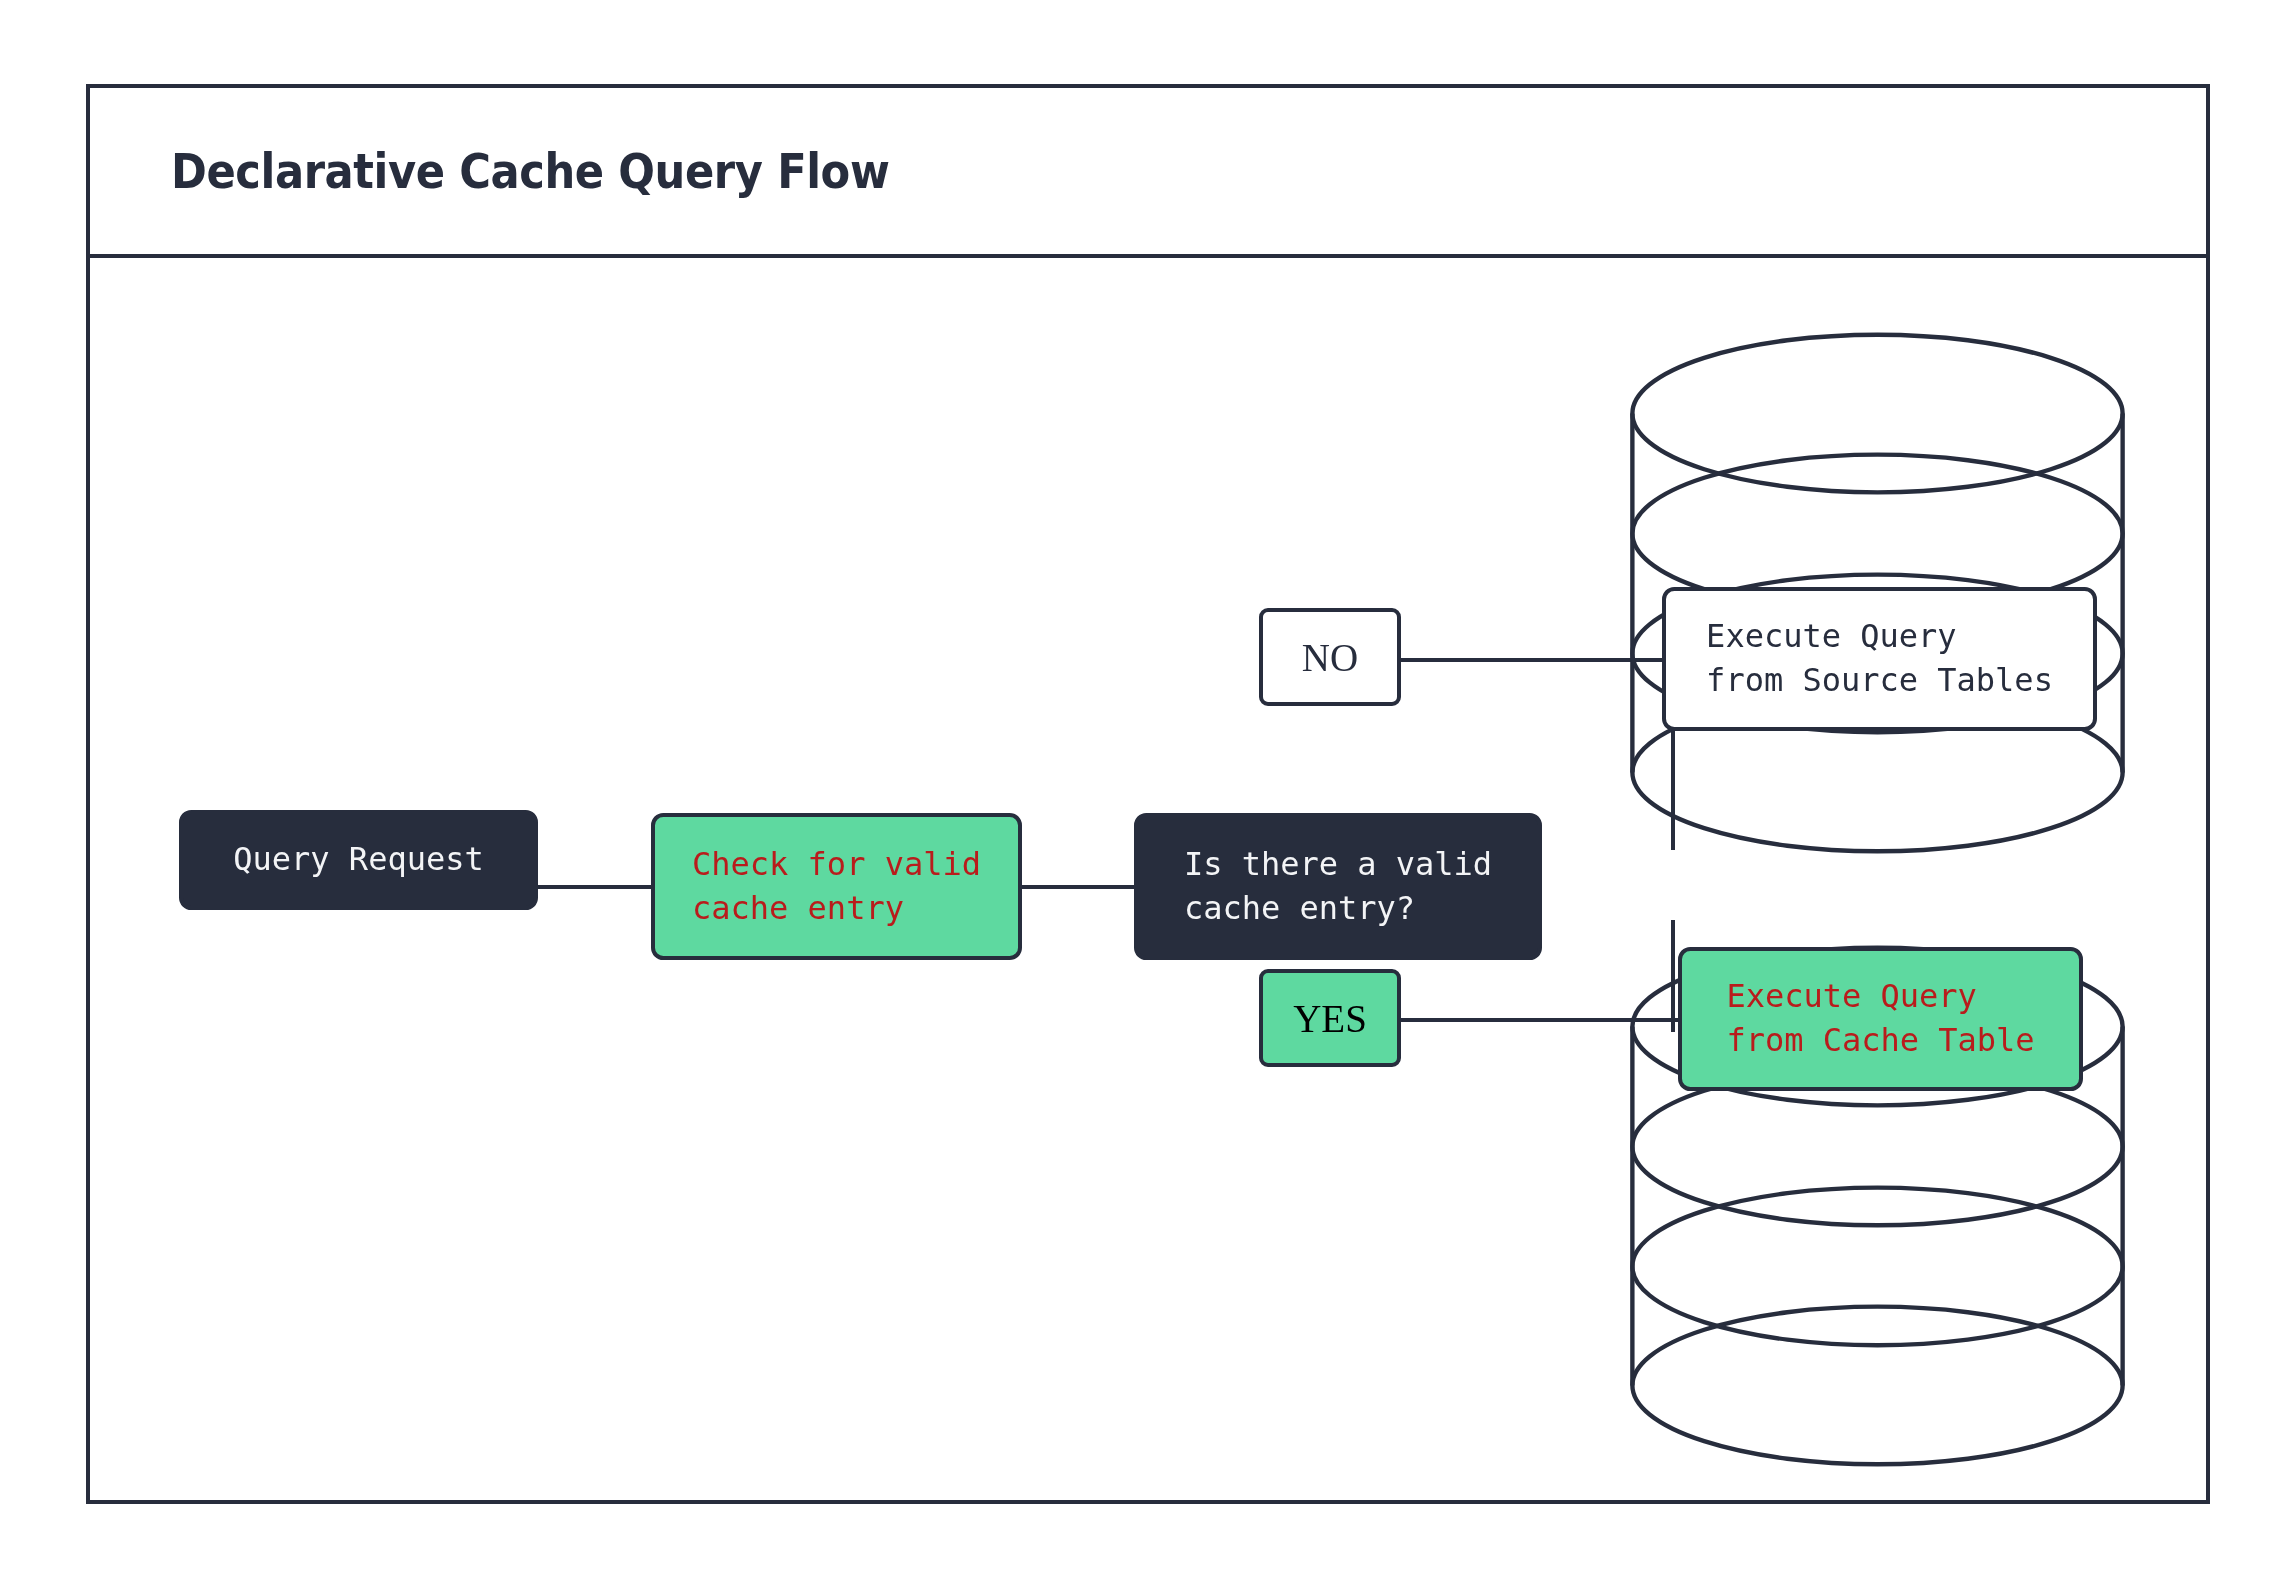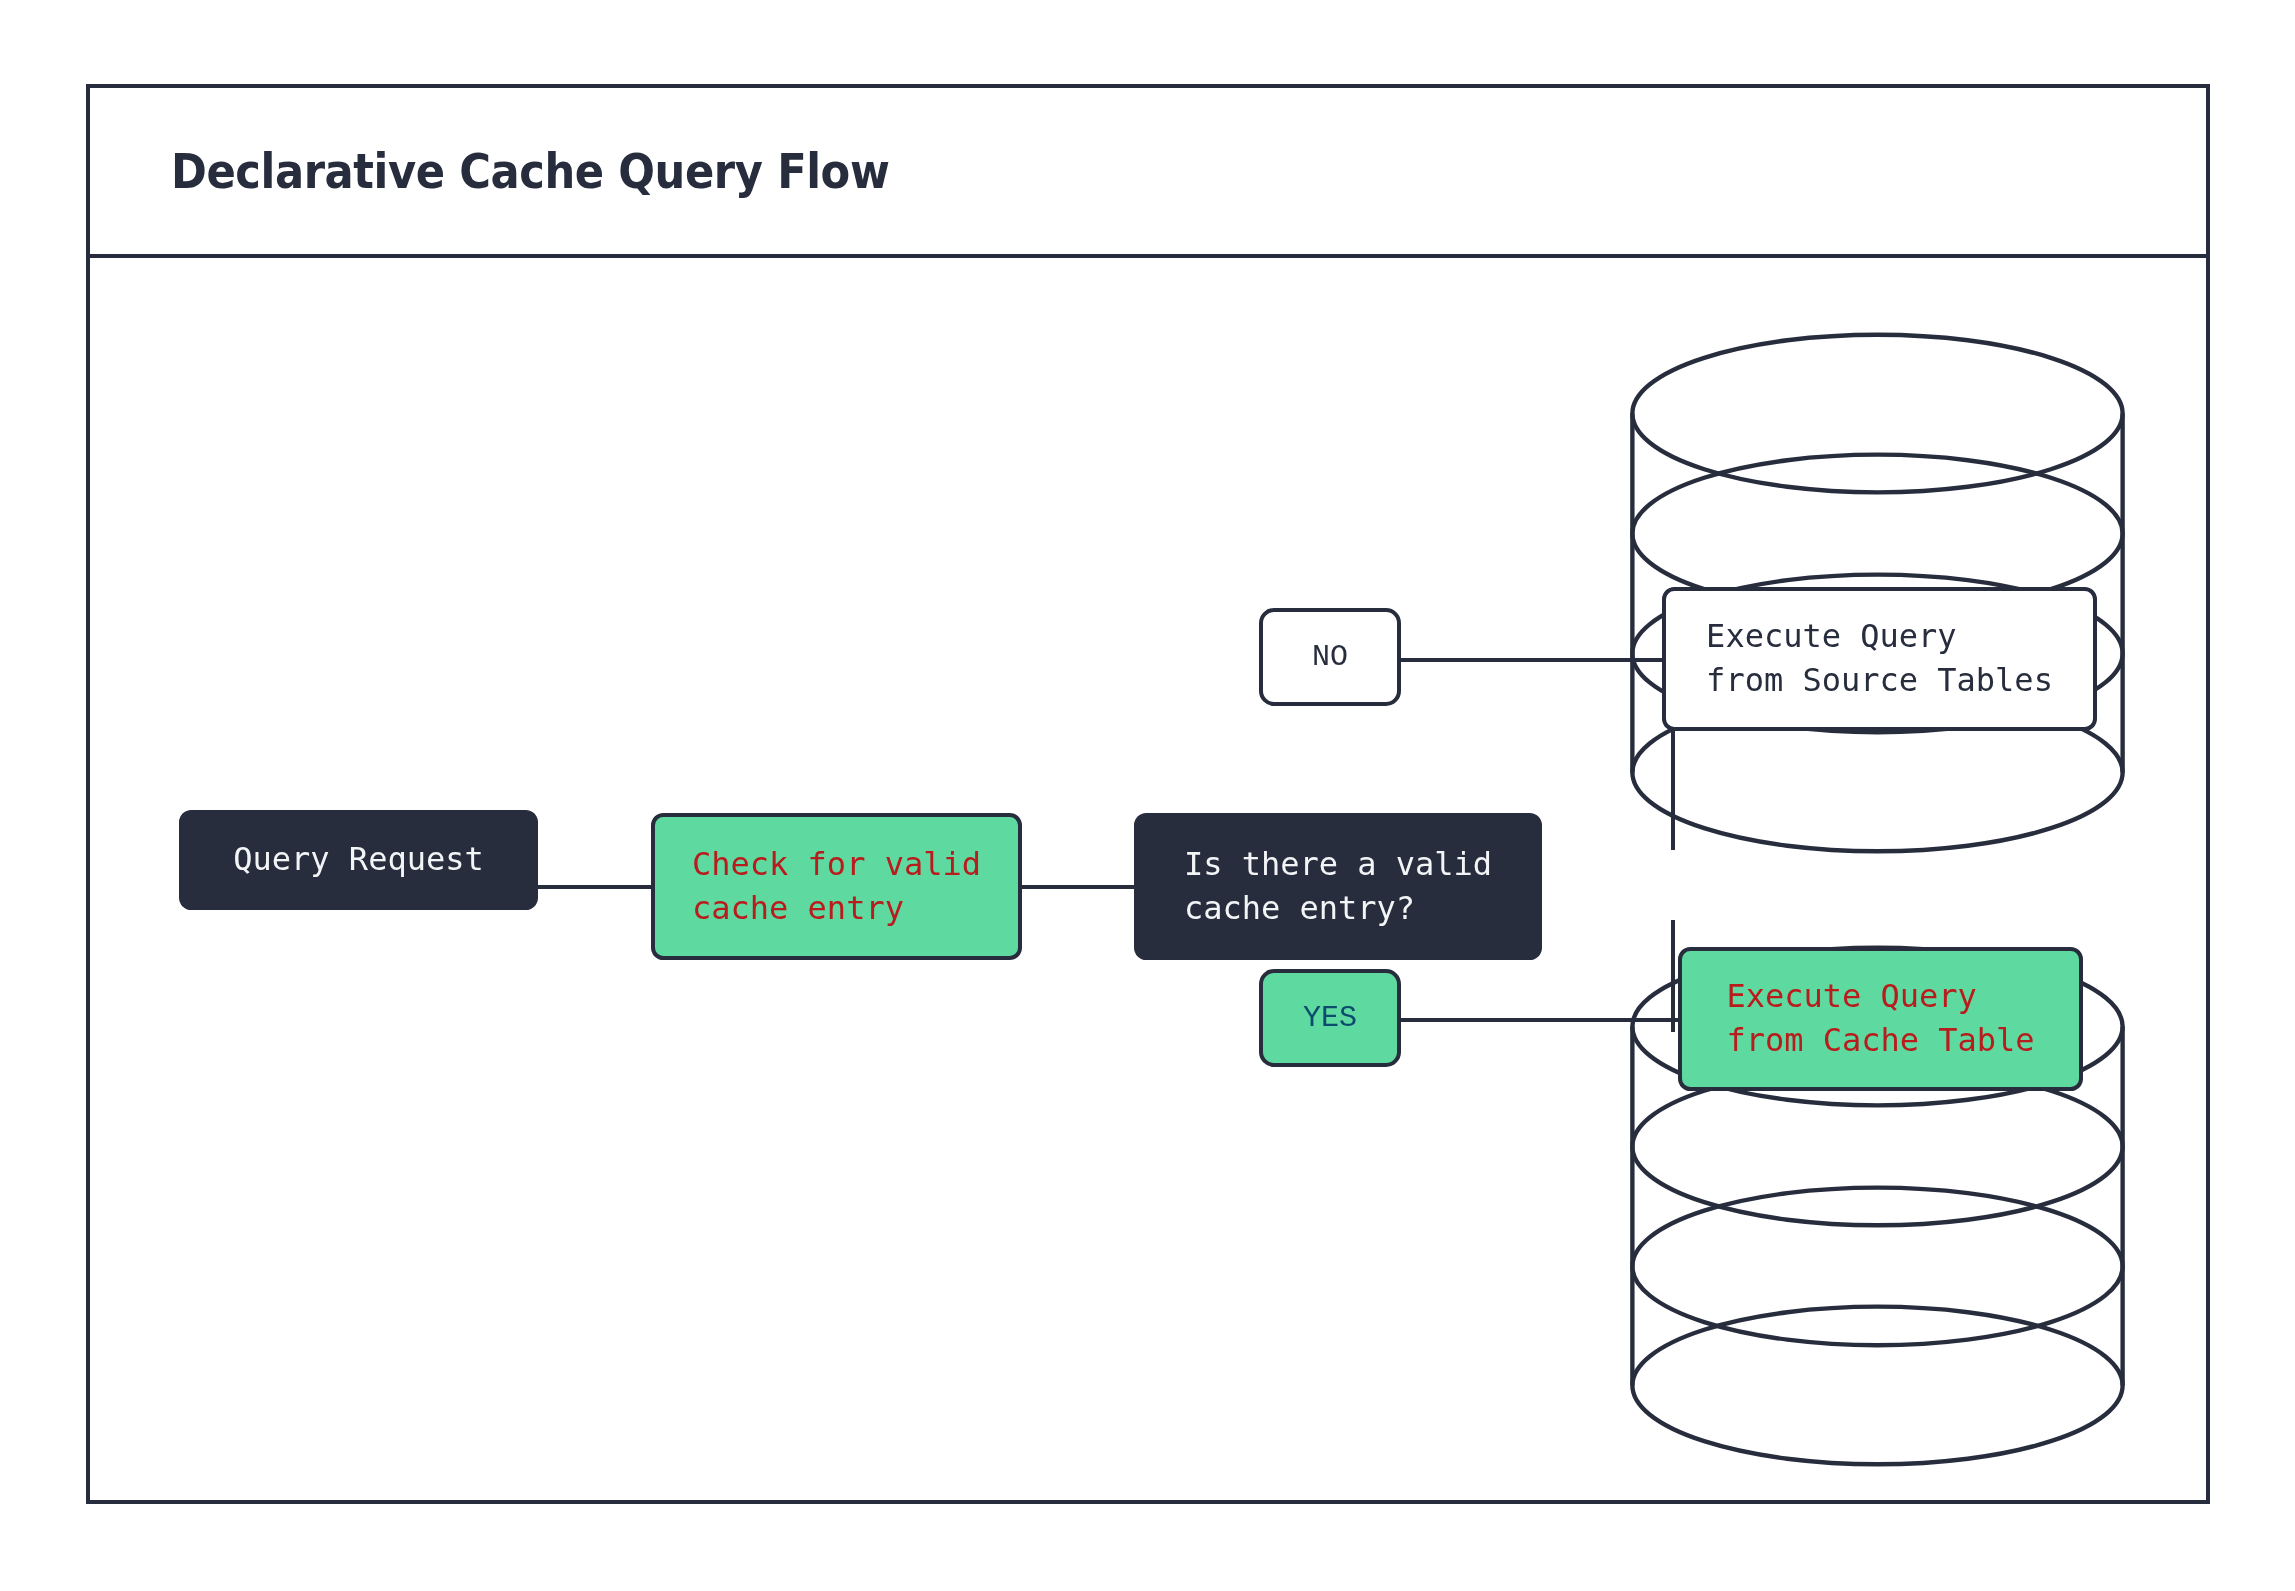--- a/index.html
+++ b/index.html
@@ -91,29 +91,29 @@
     border: 4.4px solid #272d3d;
   }
 
   
   .branch-label {
     position: absolute;
     box-sizing: border-box;
     display: flex;
     align-items: center;
     justify-content: center;
-    font-family: Liberation Mono, monospace;
-    font-size: 30px;
+    font-family: Liberation Serif, serif;
+    font-size: 39px;
     font-weight: normal;
-    border-radius: 15px;
+    border-radius: 9px;
     border: 4.4px solid #272d3d;
     z-index: 6;
   }
   .branch-no  { background: #ffffff; color: #272d3d; }
-  .branch-yes { background: #5ed9a0; color: #0c4a6e; }
+  .branch-yes { background: #5ed9a0; color: #000000; }
 
   
   .edge {
     position: absolute;
     background: #272d3d;
     z-index: 2;
   }
   .edge-h { height: 4.4px; }
   .edge-v { width: 4.4px; }
 

